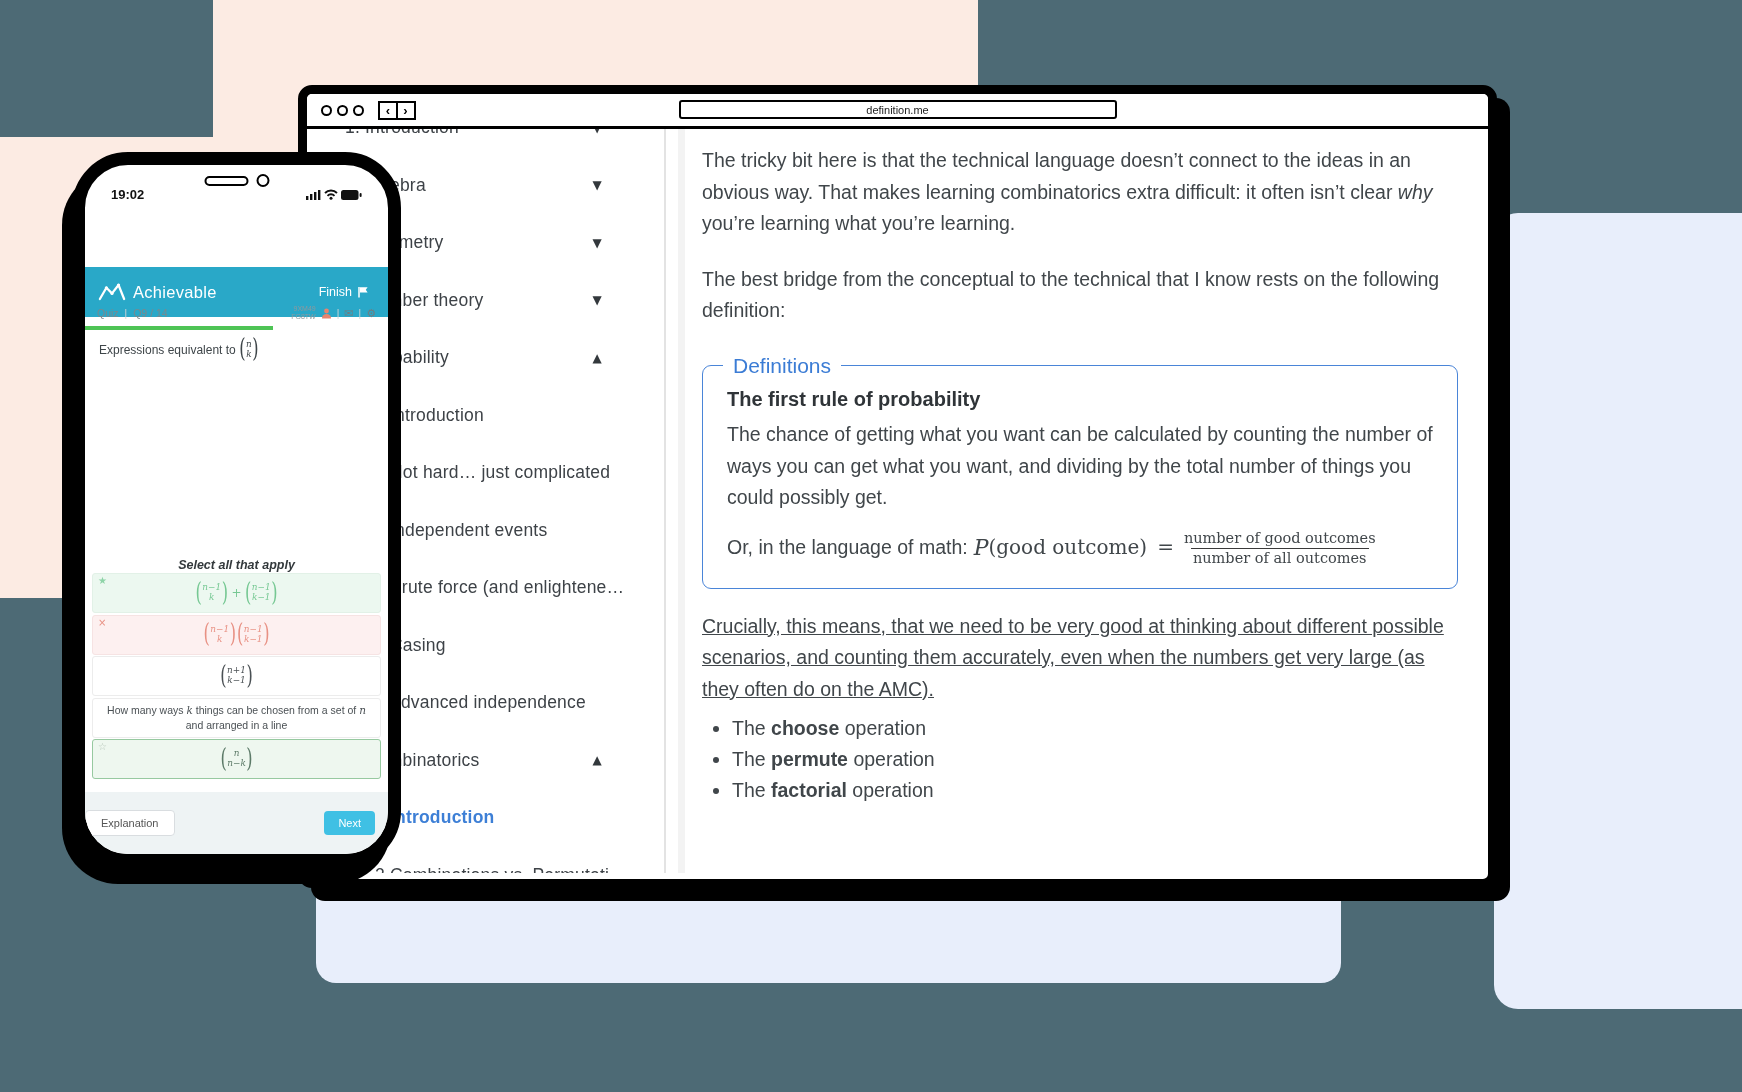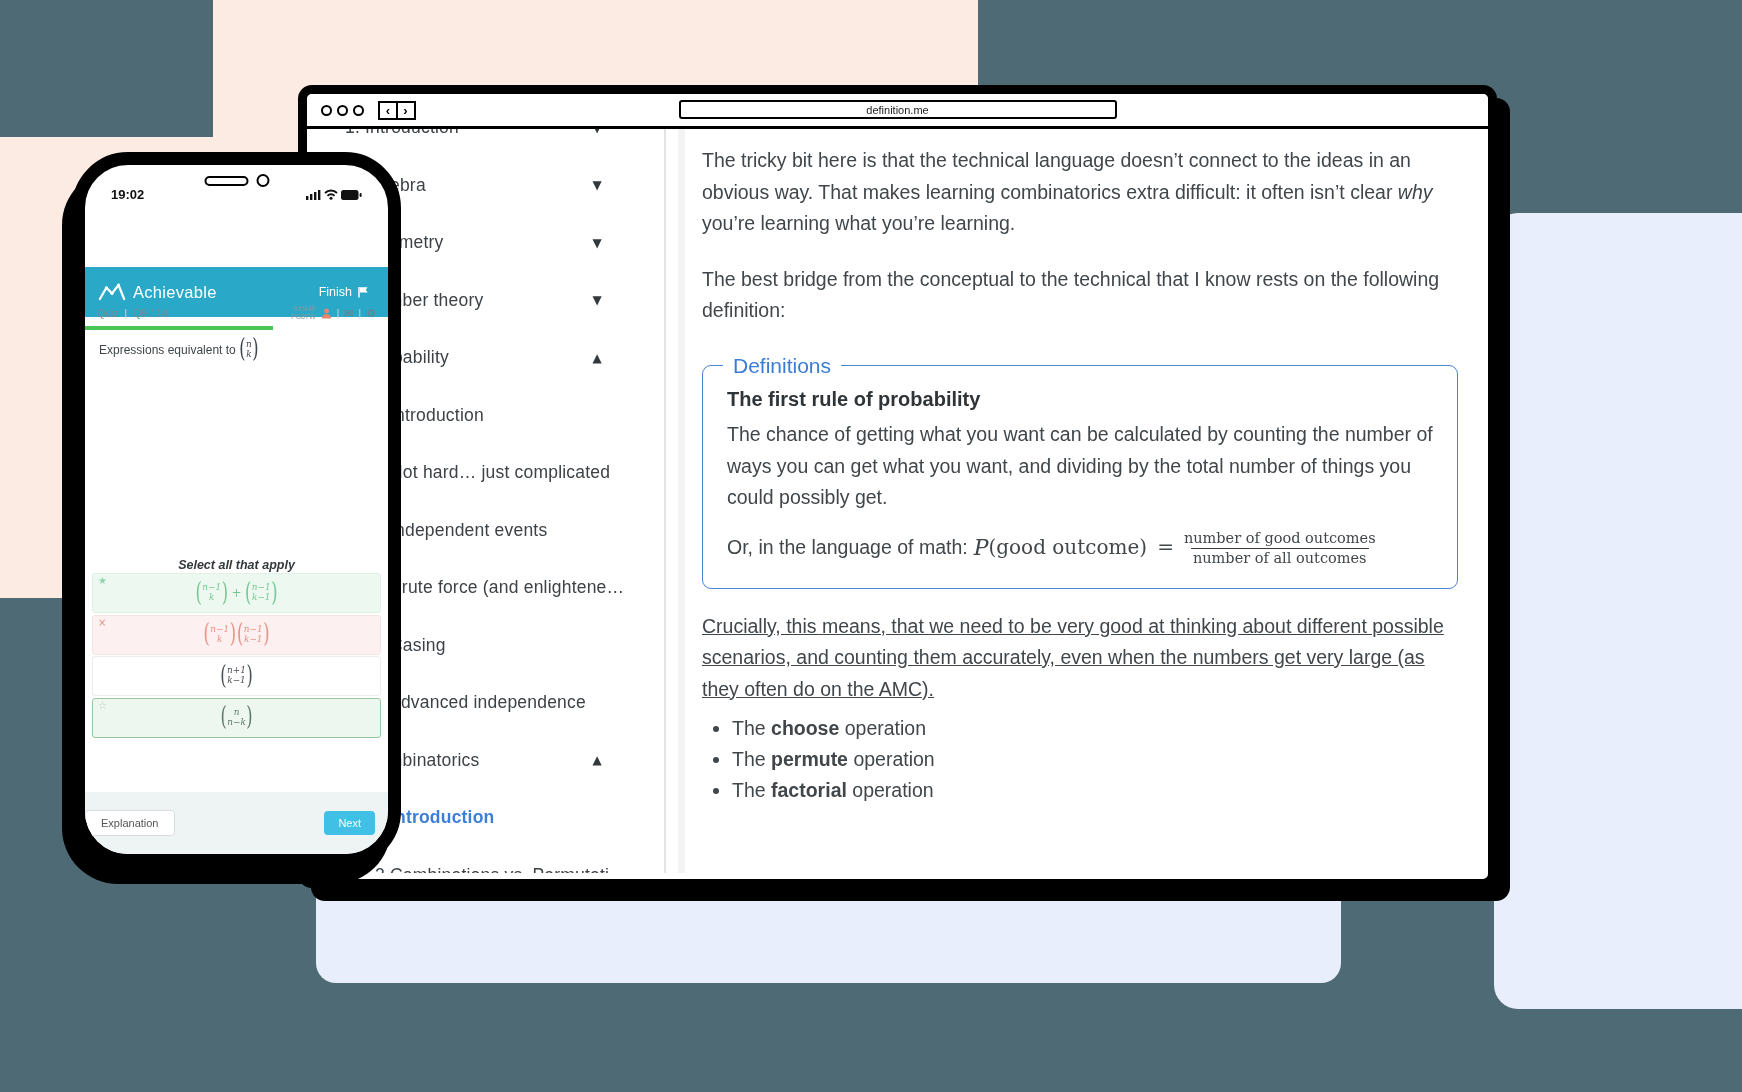--- a/index.html
+++ b/index.html
@@ -328,20 +328,23 @@
       <div class="opt plain">
         <span class="binom">
             <span class="bp">(</span>
             <span class="bc">
               <span>n+1</span>
               <span>k−1</span>
             </span>
             <span class="bp">)</span>
           </span>
       </div>
+      <div class="opt plain">
+        <span class="twoline"><span>How many ways </span><span class="ivar">k</span><span> things can be chosen from a set of </span><span class="ivar">n</span><span> and arranged in a line</span></span>
+      </div>
       <div class="opt selected">
         <span class="corner" style="color:#b9c9bd">☆</span>
         <span class="binom">
             <span class="bp">(</span>
             <span class="bc">
               <span>n</span>
               <span>n−k</span>
             </span>
             <span class="bp">)</span>
           </span>

